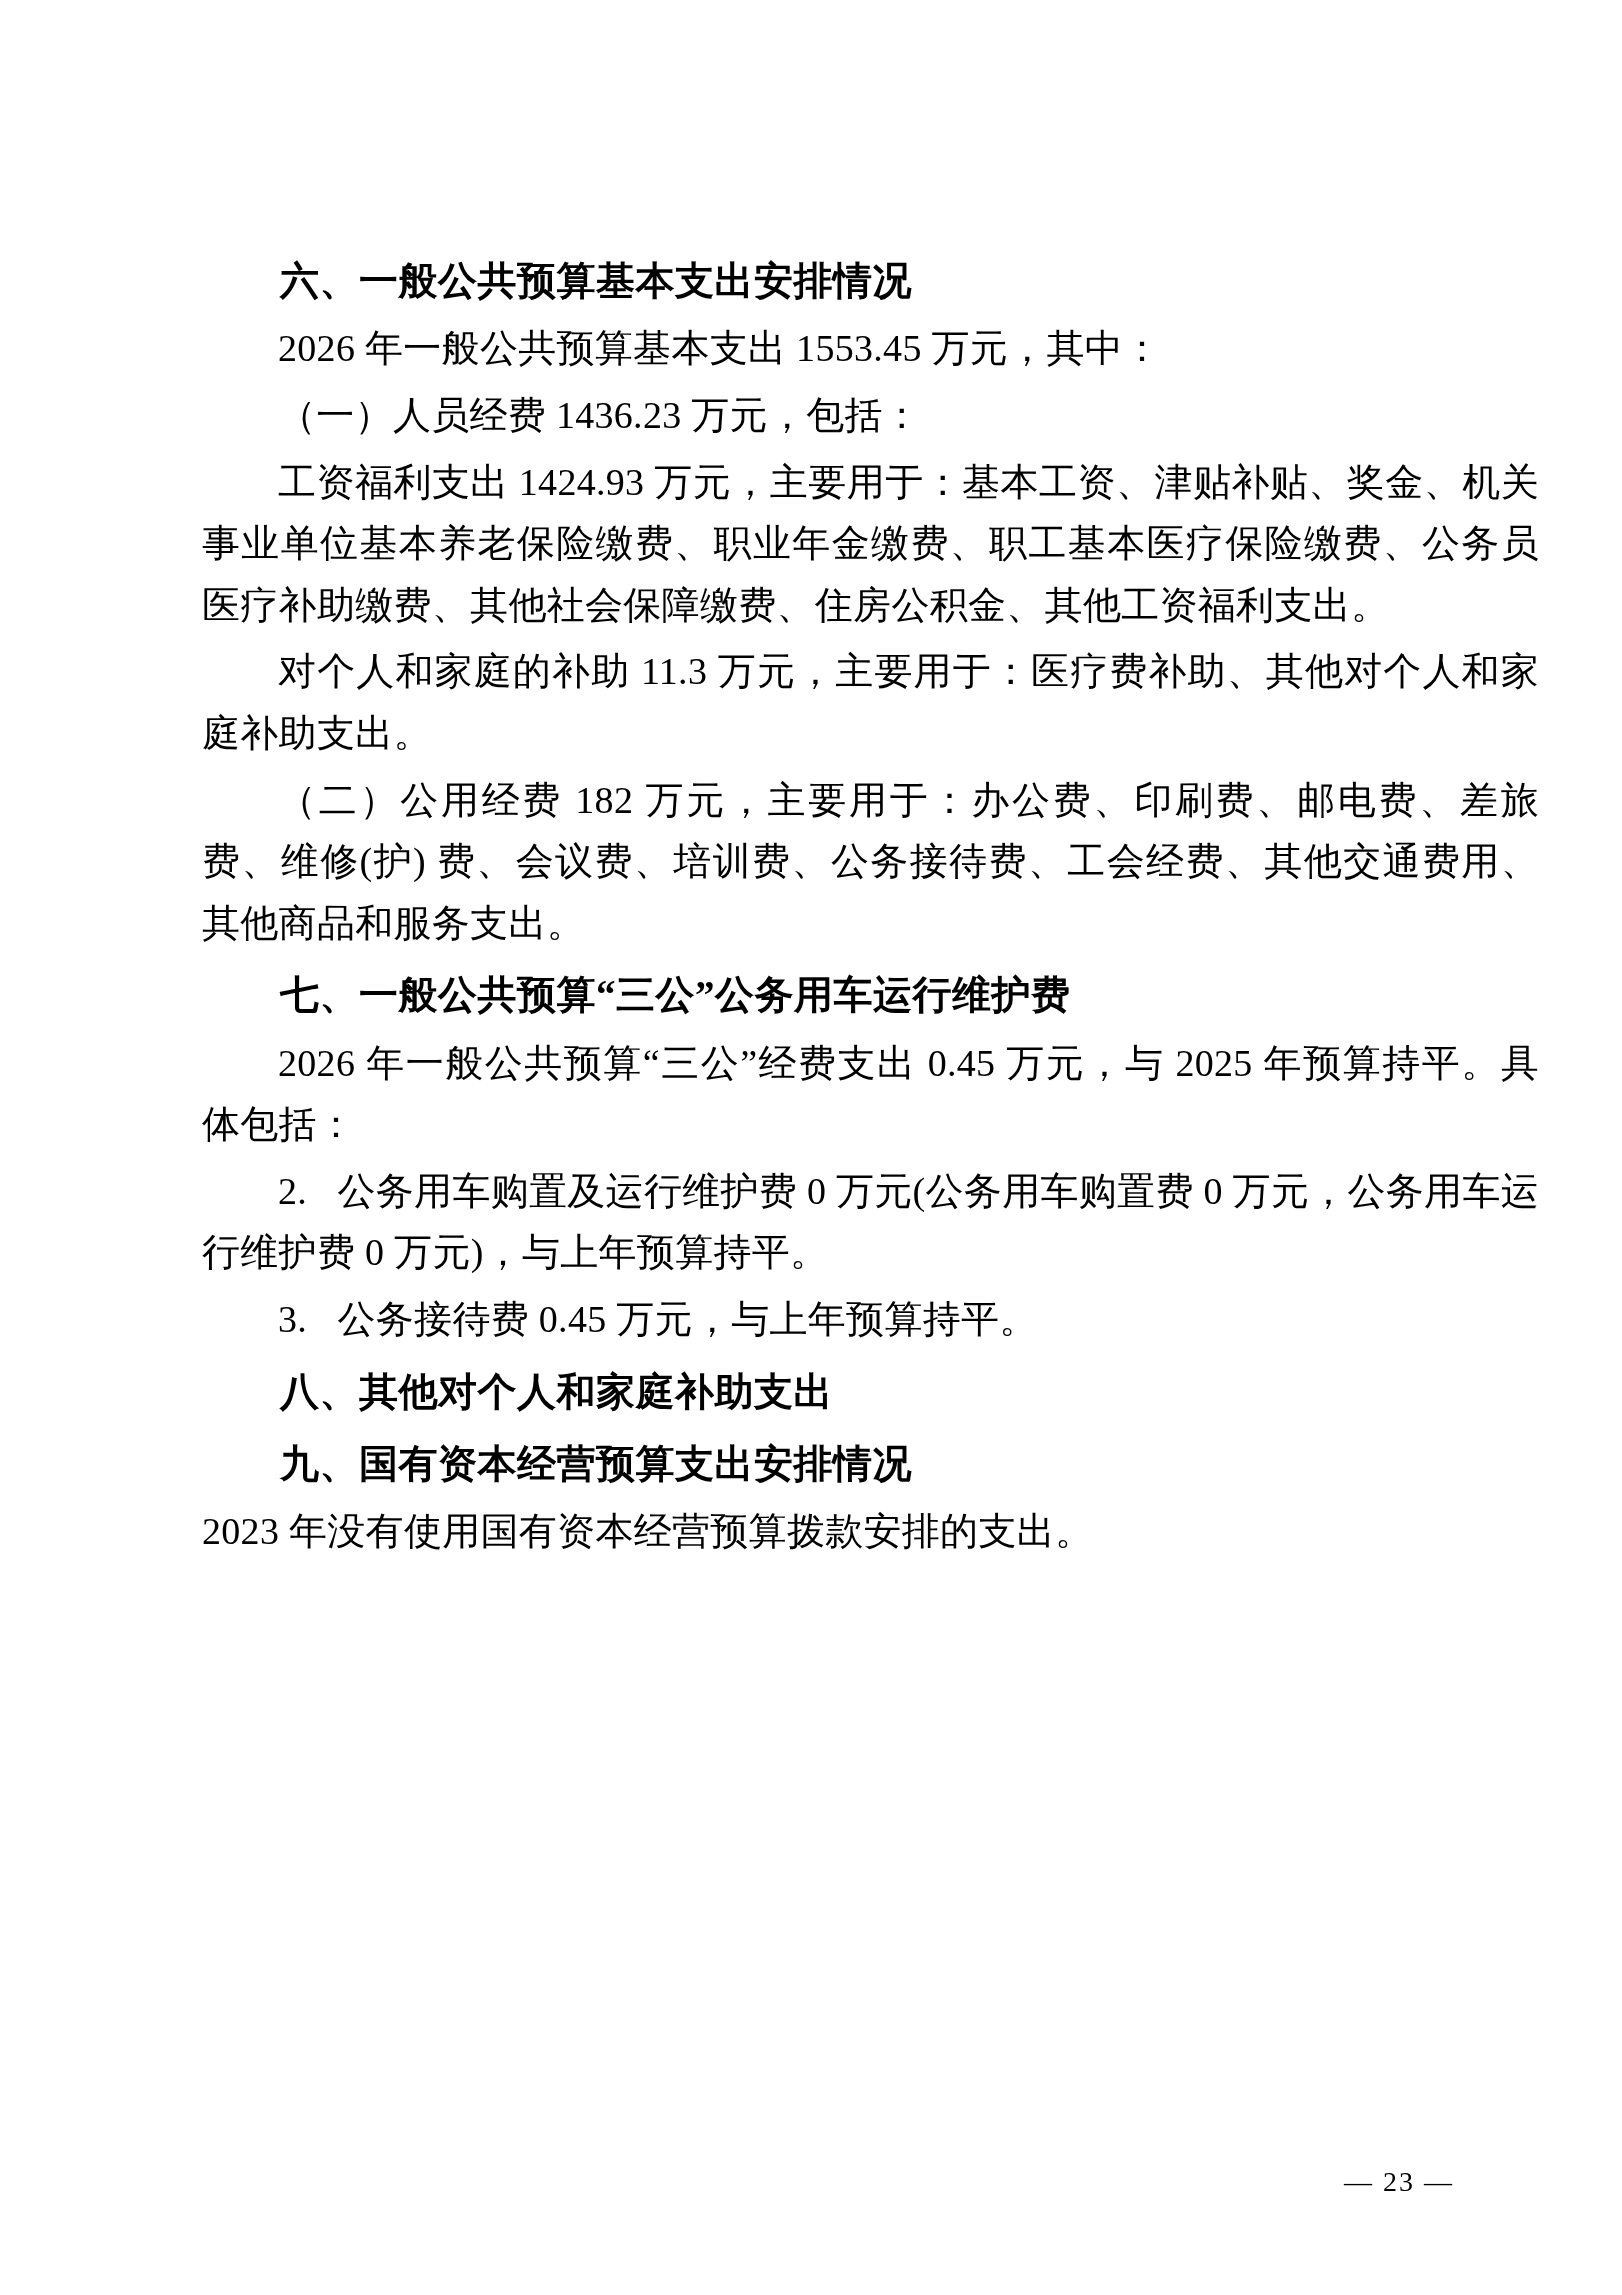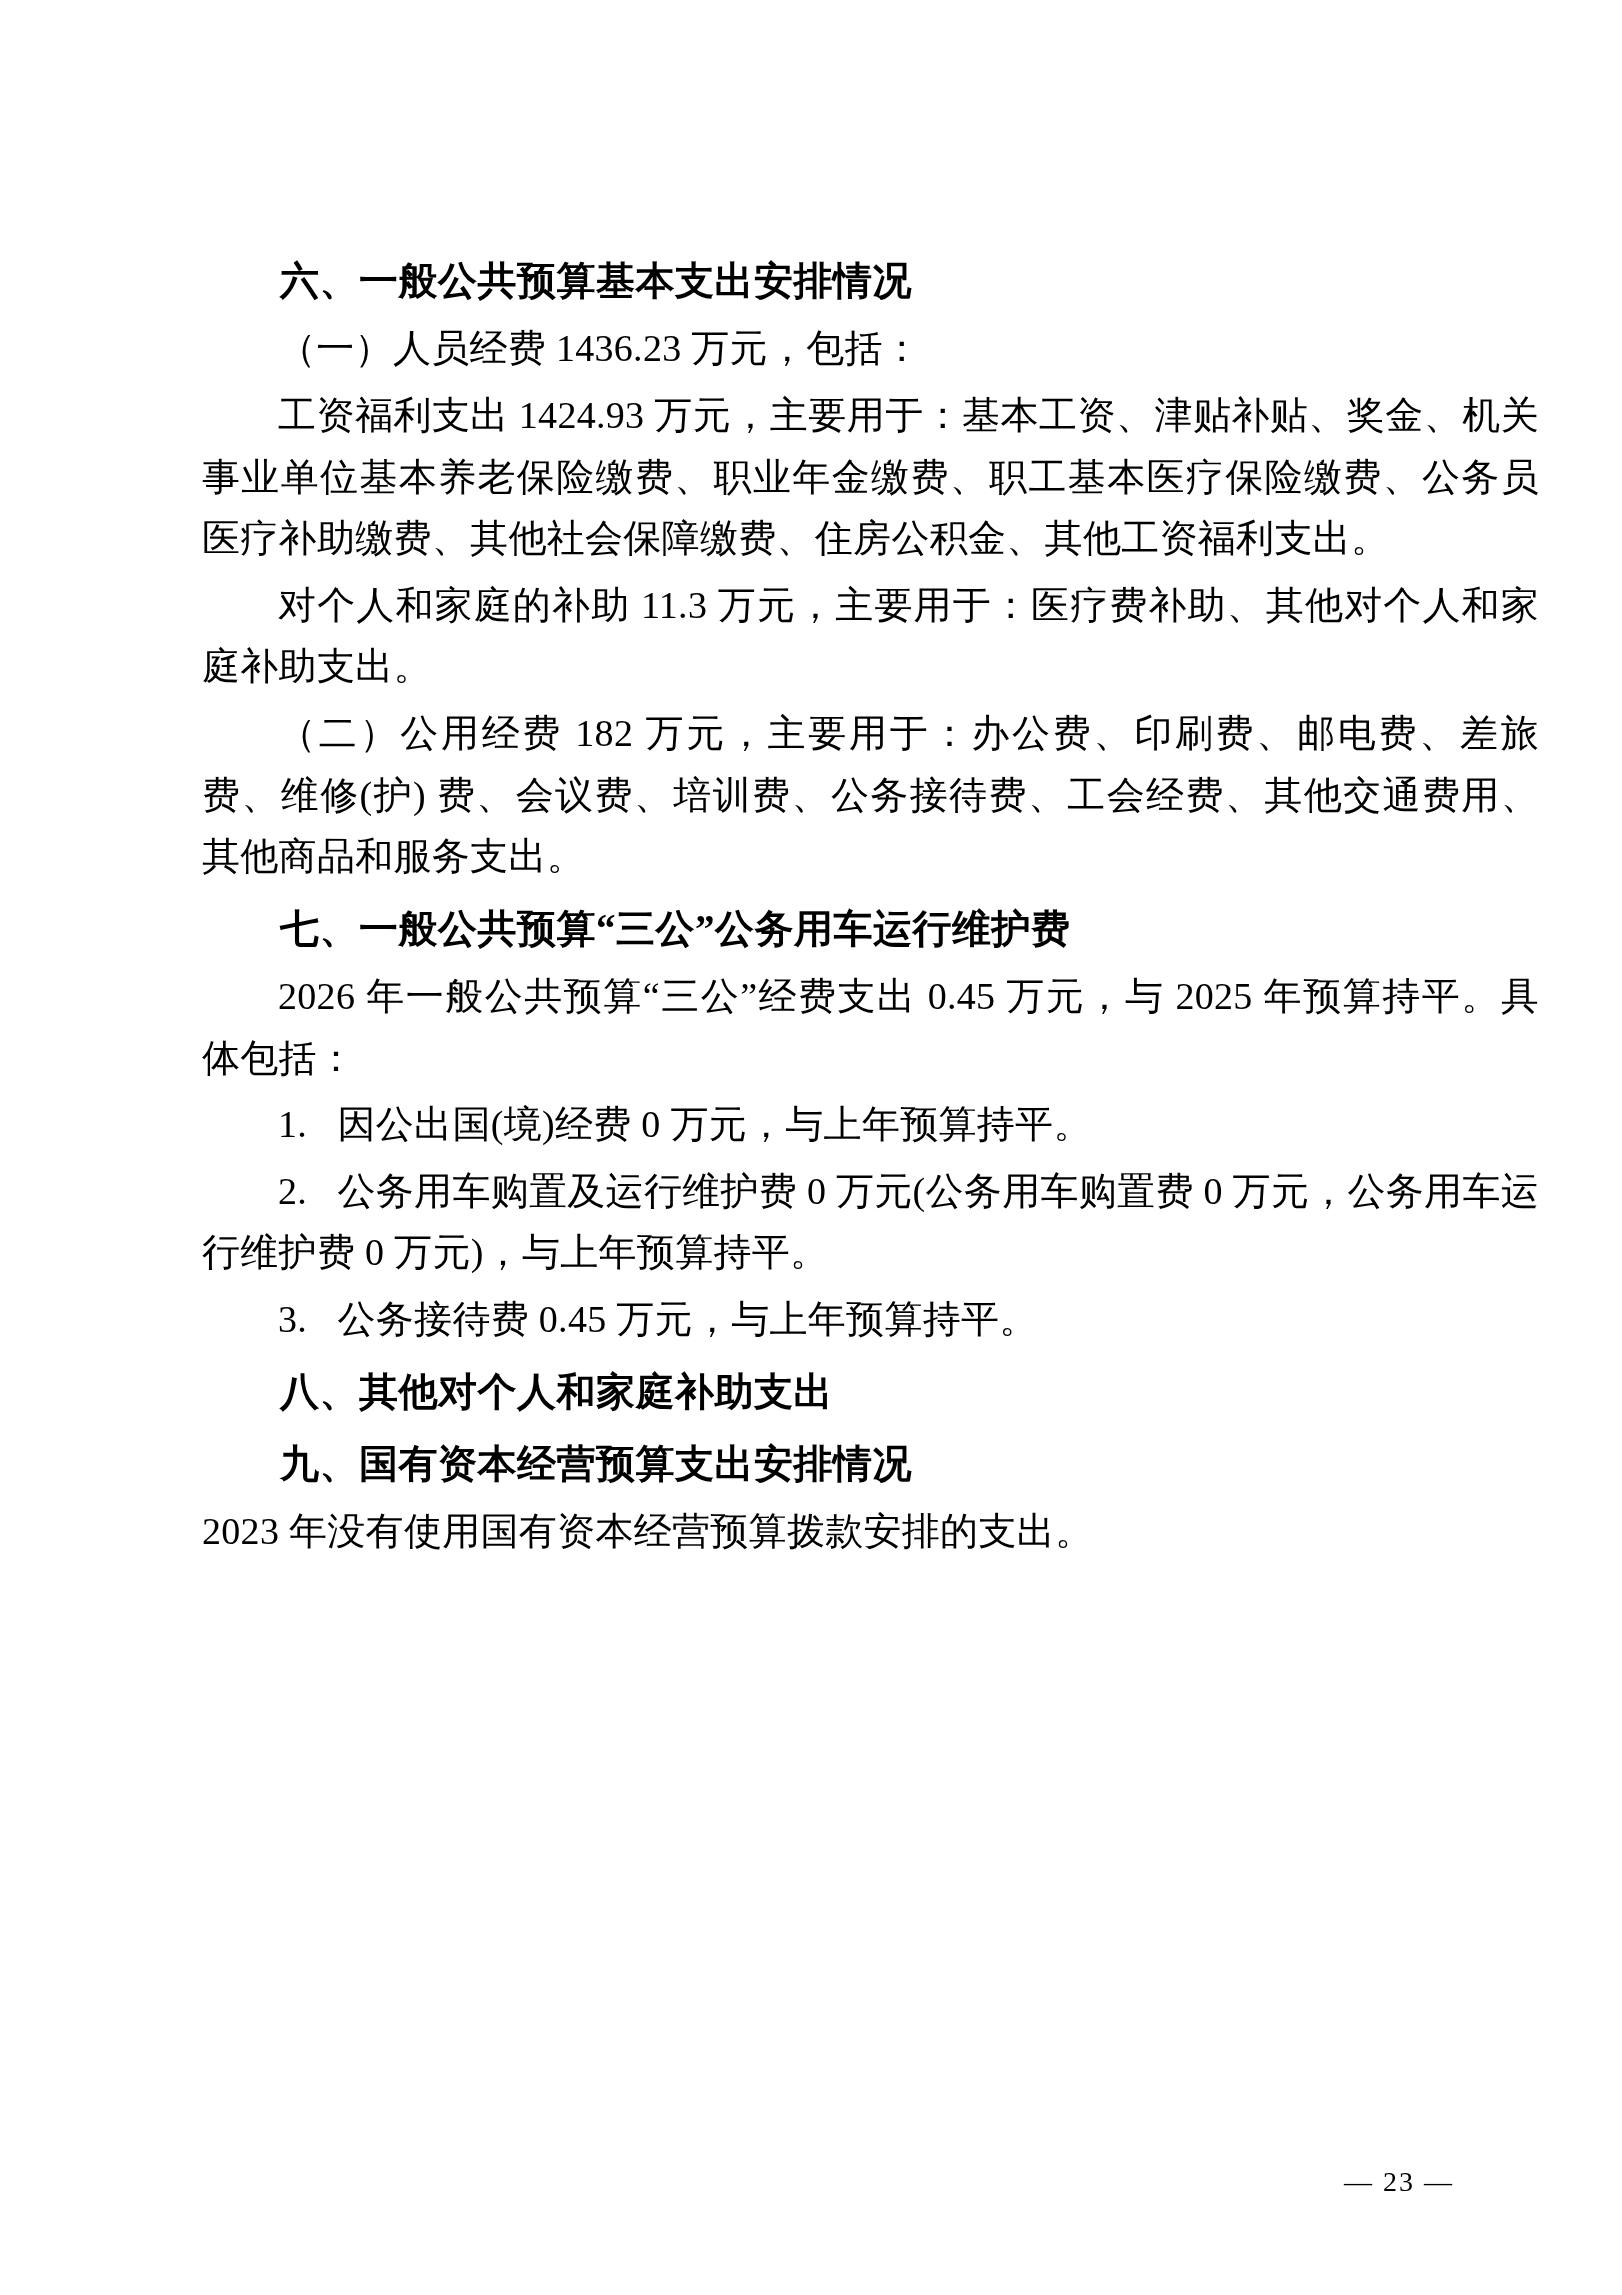--- a/index.html
+++ b/index.html
@@ -58,28 +58,28 @@
     letter-spacing: 2px;
   }
 </style>
 </head>
 <body>
 
 <div class="page">
   <div class="doc-body">
 
     <div class="heading">六、一般公共预算基本支出安排情况</div>
+    <p class="para">2026 年一般公共预算基本支出 1553.45 万元，其中：</p>
     <p class="para">（一）人员经费 1436.23 万元，包括：</p>
     <p class="para">工资福利支出 1424.93 万元，主要用于：基本工资、津贴补贴、奖金、机关事业单位基本养老保险缴费、职业年金缴费、职工基本医疗保险缴费、公务员医疗补助缴费、其他社会保障缴费、住房公积金、其他工资福利支出。</p>
     <p class="para">对个人和家庭的补助 11.3 万元，主要用于：医疗费补助、其他对个人和家庭补助支出。</p>
     <p class="para">（二）公用经费 182 万元，主要用于：办公费、印刷费、邮电费、差旅费、维修(护) 费、会议费、培训费、公务接待费、工会经费、其他交通费用、其他商品和服务支出。</p>
 
     <div class="heading">七、一般公共预算“三公”公务用车运行维护费</div>
     <p class="para">2026 年一般公共预算“三公”经费支出 0.45 万元，与 2025 年预算持平。具体包括：</p>
-    <p class="numbered"><span class="num">1.</span><span>因公出国(境)经费 0 万元，与上年预算持平。</span></p>
     <p class="numbered"><span class="num">2.</span><span>公务用车购置及运行维护费 0 万元(公务用车购置费 0 万元，公务用车运行维护费 0 万元)，与上年预算持平。</span></p>
     <p class="numbered"><span class="num">3.</span><span>公务接待费 0.45 万元，与上年预算持平。</span></p>
 
     <div class="heading">八、其他对个人和家庭补助支出</div>
 
     <div class="heading">九、国有资本经营预算支出安排情况</div>
     <p class="para no-indent">2023 年没有使用国有资本经营预算拨款安排的支出。</p>
 
   </div>
 

